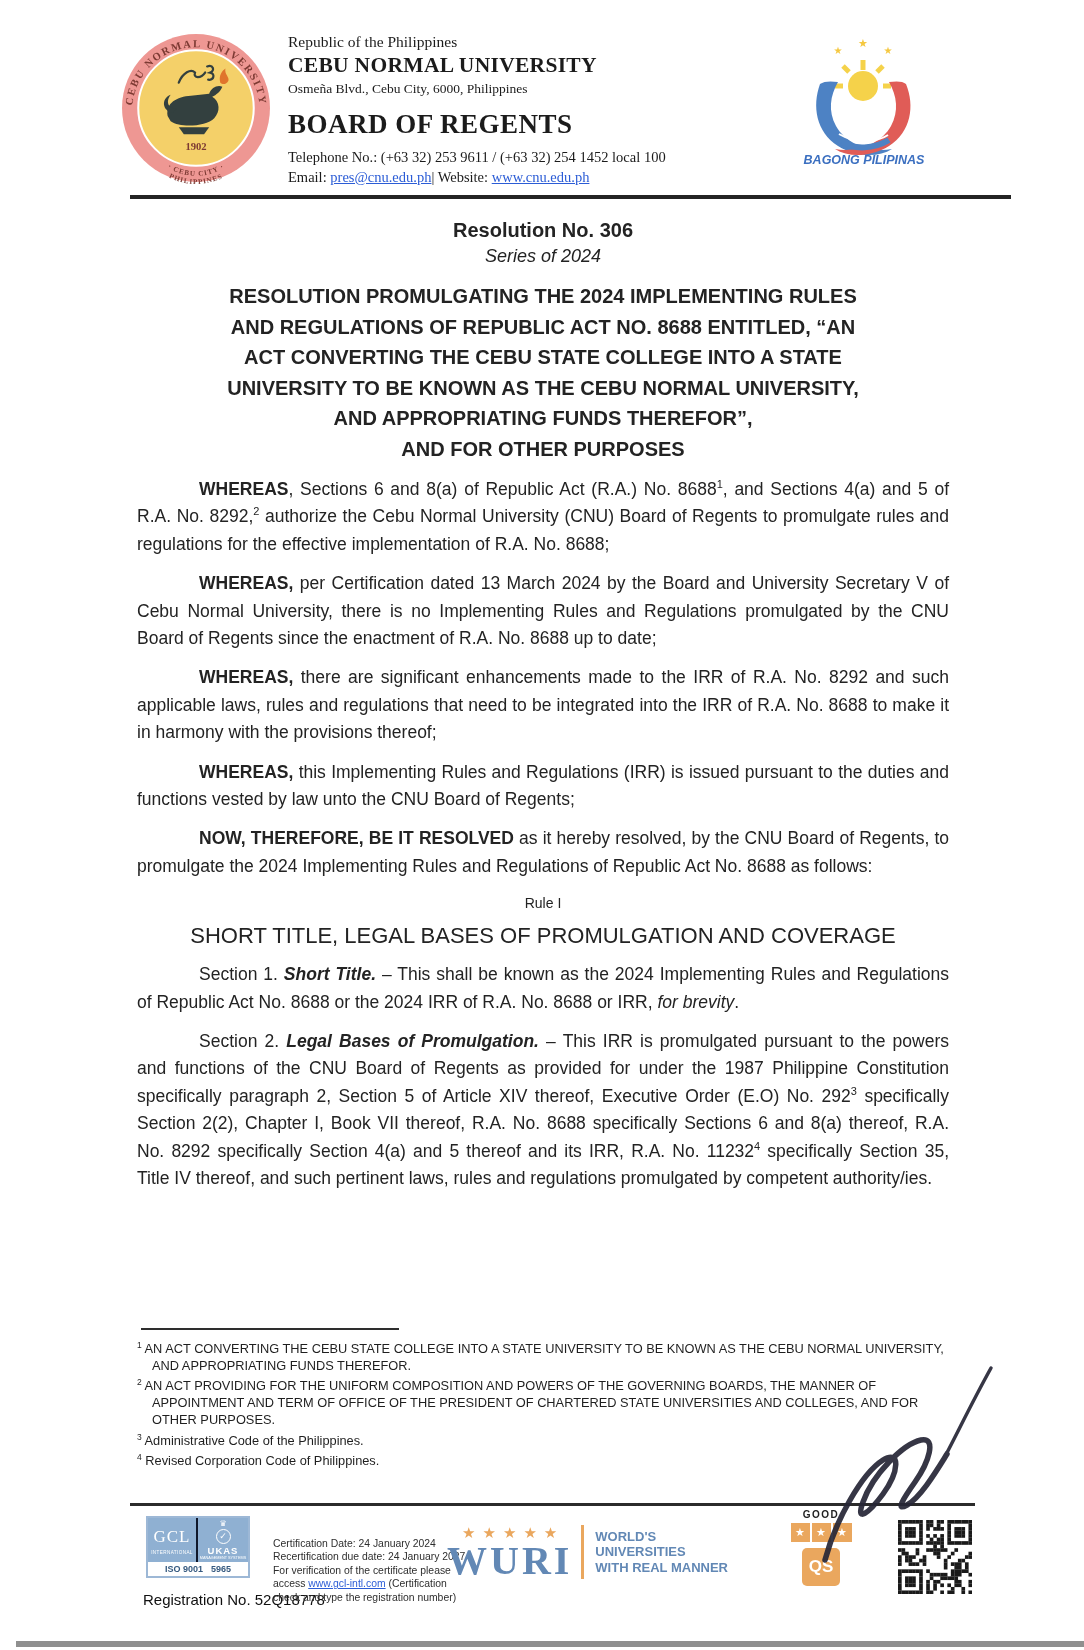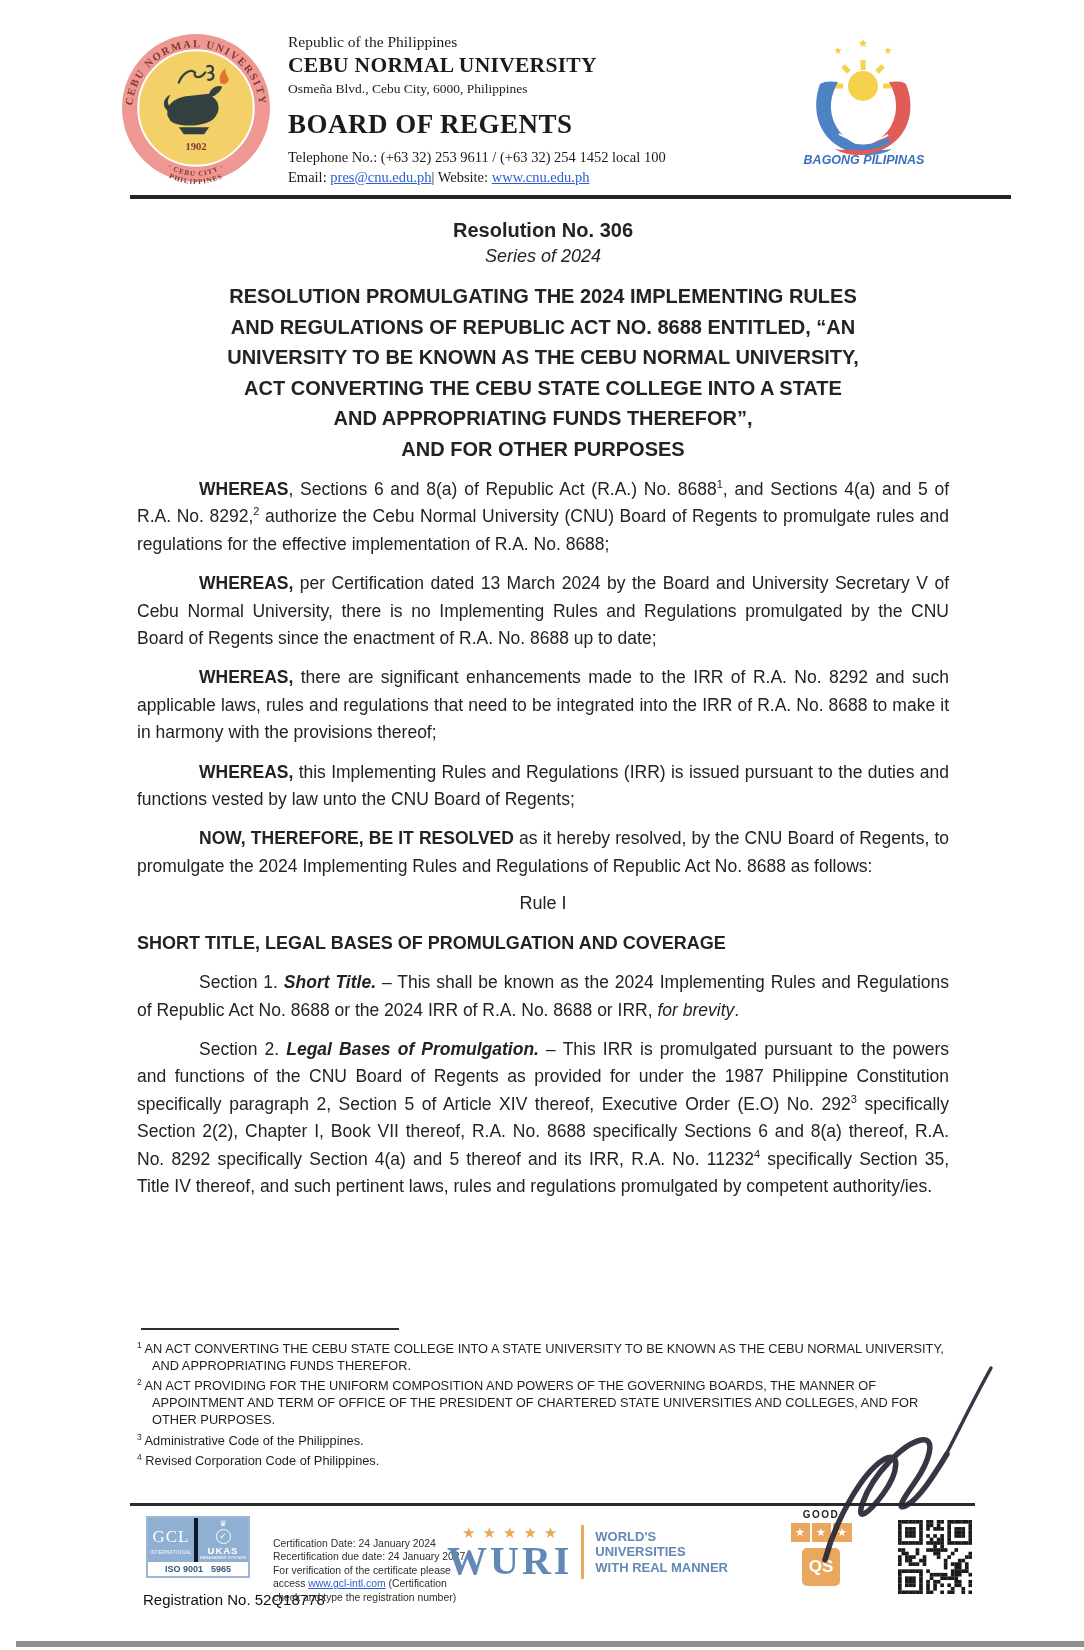--- a/index.html
+++ b/index.html
@@ -23,36 +23,36 @@
   
   .content{position:absolute;left:137px;top:212px;width:812px;}
   .res-no{margin-top:6px;text-align:center;font-weight:bold;font-size:20px;line-height:25px;}
   .res-series{text-align:center;font-style:italic;font-size:18px;line-height:26px;}
   .doc-title{margin-top:12px;text-align:center;font-weight:bold;font-size:20px;line-height:30.5px;}
   .para{margin:12px 0 0;font-size:17.5px;line-height:27.4px;text-align:justify;text-indent:62px;}
   .b{font-weight:bold;}
   .bi{font-weight:bold;font-style:italic;}
   .i{font-style:italic;}
   .para sup{font-size:11px;line-height:0;}
-  .rule-head{margin:10px 0 12px;text-align:center;font-size:18px;line-height:27.4px;}
-  .rule-sub{font-weight:bold;font-size:18px;line-height:27.4px;}
+  .rule-head{margin:10px 0 4px;text-align:center;font-size:14px;line-height:27.4px;}
+  .rule-sub{text-align:center;font-weight:normal;font-size:22px;line-height:27.4px;}
 
   
   .footnotes{position:absolute;left:137px;top:1328px;width:818px;}
   .fn-rule{width:258px;border-top:2px solid #2e2e2e;margin:0 0 7px 4px;}
   .fn{font-size:12.8px;line-height:16.6px;padding-left:15px;text-indent:-15px;color:#1f1f1f;text-align:left;}
   .fn sup{font-size:8.5px;}
 
   
   .foot-rule{position:absolute;left:130px;top:1503px;width:845px;height:3px;background:#2b2b2b;}
 
   .gcl{position:absolute;left:146px;top:1516px;width:104px;border:2px solid #9db8d6;background:#fff;box-sizing:border-box;}
   .gcl-boxes{display:flex;}
   .gcl-box{background:#8fb0d2;color:#fff;text-align:center;box-sizing:border-box;}
-  .gcl-left{width:50%;border-right:4px solid #0f172a;padding:9px 0 3px;}
+  .gcl-left{width:50%;border-right:2px solid #0f172a;padding:9px 0 3px;}
   .gcl-name{font-size:17px;font-family:"Liberation Serif",serif;letter-spacing:1px;}
   .gcl-intl{font-size:4.6px;letter-spacing:.4px;margin-top:3px;}
   .gcl-right{width:50%;padding:2px 0;}
   .gcl-crown{font-size:8px;line-height:8px;}
   .gcl-check{width:13px;height:13px;border:1.5px solid #fff;border-radius:50%;margin:1px auto;font-size:9px;line-height:13px;}
   .gcl-ukas{font-size:9.5px;font-weight:bold;letter-spacing:1px;}
   .gcl-ukas-sub{font-size:3.8px;}
   .gcl-iso{display:flex;justify-content:space-between;padding:2px 17px;color:#35597f;font-weight:bold;font-size:9px;background:#fff;}
   .gcl-reg{position:absolute;left:143px;top:1591px;font-size:15px;font-weight:normal;color:#101010;}
 
@@ -138,22 +138,22 @@
 
   <div class="head-rule"></div>
 
   <div class="content">
     <div class="res-no">Resolution No. 306</div>
     <div class="res-series">Series of 2024</div>
 
     <div class="doc-title">
       <div>RESOLUTION PROMULGATING THE 2024 IMPLEMENTING RULES</div>
       <div>AND REGULATIONS OF REPUBLIC ACT NO. 8688 ENTITLED, “AN</div>
+      <div>ACT CONVERTING THE CEBU STATE COLLEGE INTO A STATE</div>
       <div>UNIVERSITY TO BE KNOWN AS THE CEBU NORMAL UNIVERSITY,</div>
-      <div>ACT CONVERTING THE CEBU STATE COLLEGE INTO A STATE</div>
       <div>AND APPROPRIATING FUNDS THEREFOR”,</div>
       <div>AND FOR OTHER PURPOSES</div>
     </div>
 
     <p class="para"><span class="b">WHEREAS</span><span>, Sections 6 and 8(a) of Republic Act (R.A.) No. 8688</span><sup>1</sup><span>, and Sections 4(a) and 5 of R.A. No. 8292,</span><sup>2</sup><span> authorize the Cebu Normal University (CNU) Board of Regents to promulgate rules and regulations for the effective implementation of R.A. No. 8688;</span></p>
 
     <p class="para"><span class="b">WHEREAS,</span><span> per Certification dated 13 March 2024 by the Board and University Secretary V of Cebu Normal University, there is no Implementing Rules and Regulations promulgated by the CNU Board of Regents since the enactment of R.A. No. 8688 up to date;</span></p>
 
     <p class="para"><span class="b">WHEREAS,</span><span> there are significant enhancements made to the IRR of R.A. No. 8292 and such applicable laws, rules and regulations that need to be integrated into the IRR of R.A. No. 8688 to make it in harmony with the provisions thereof;</span></p>
 

